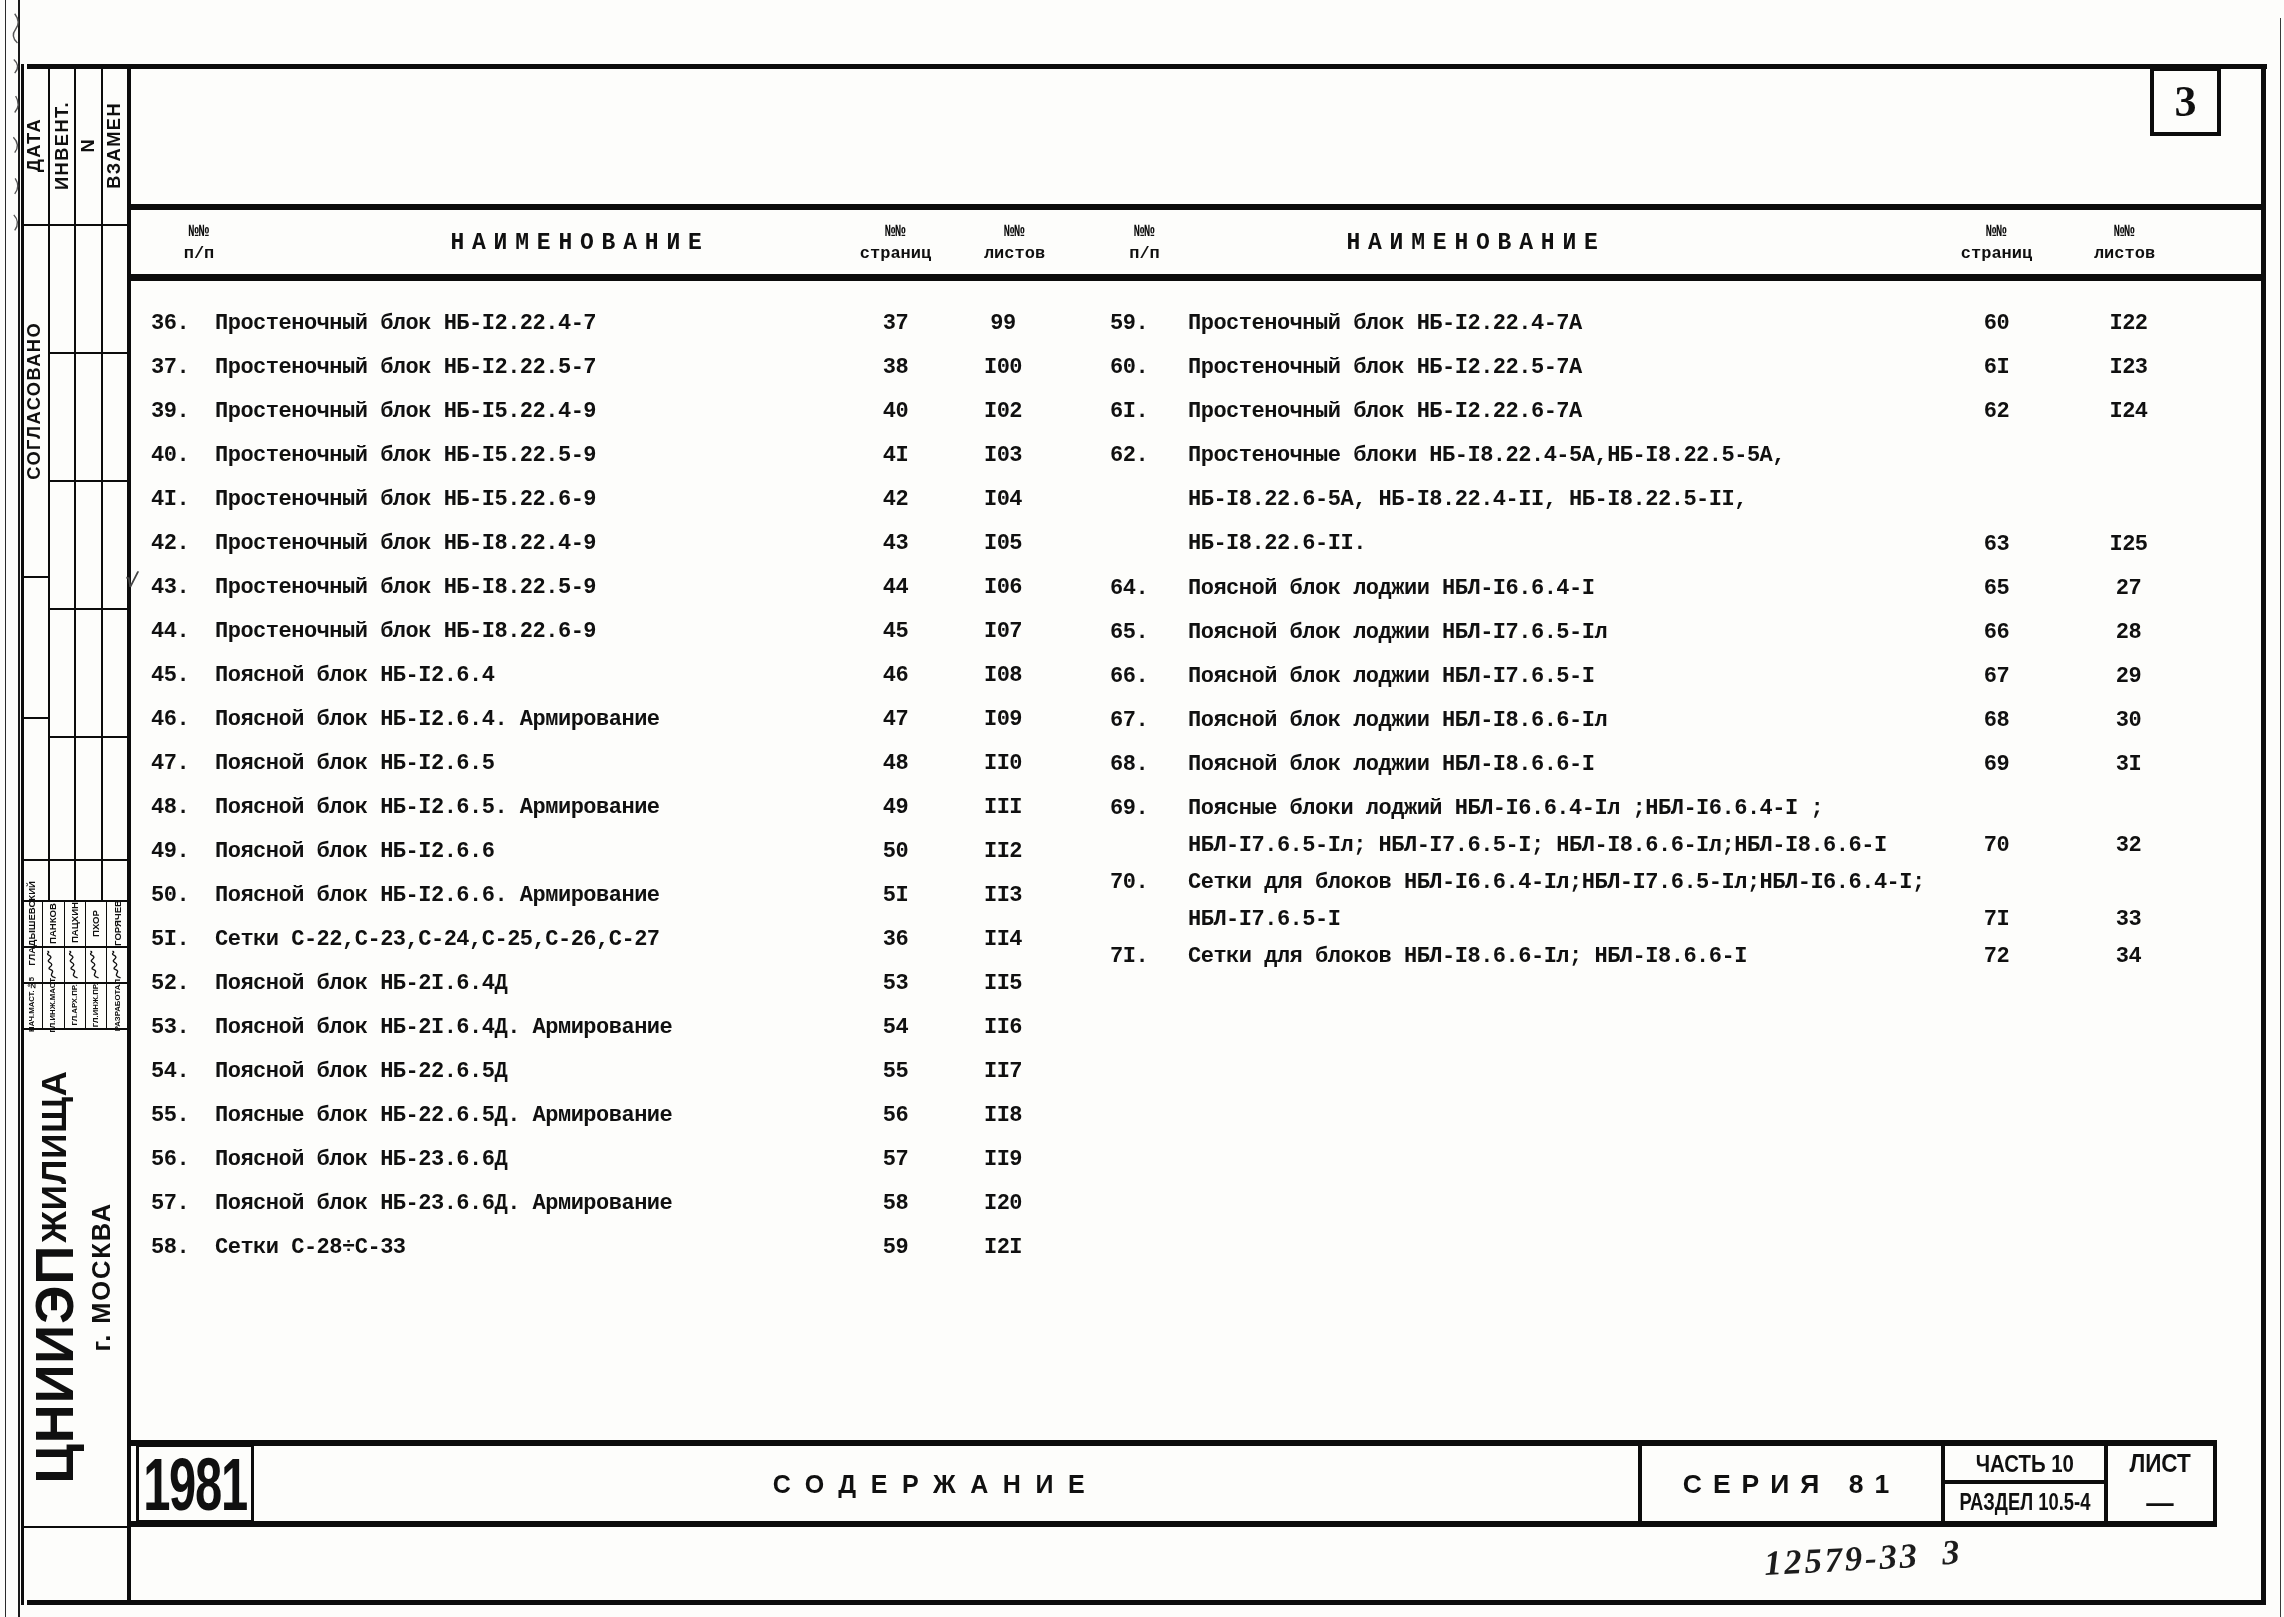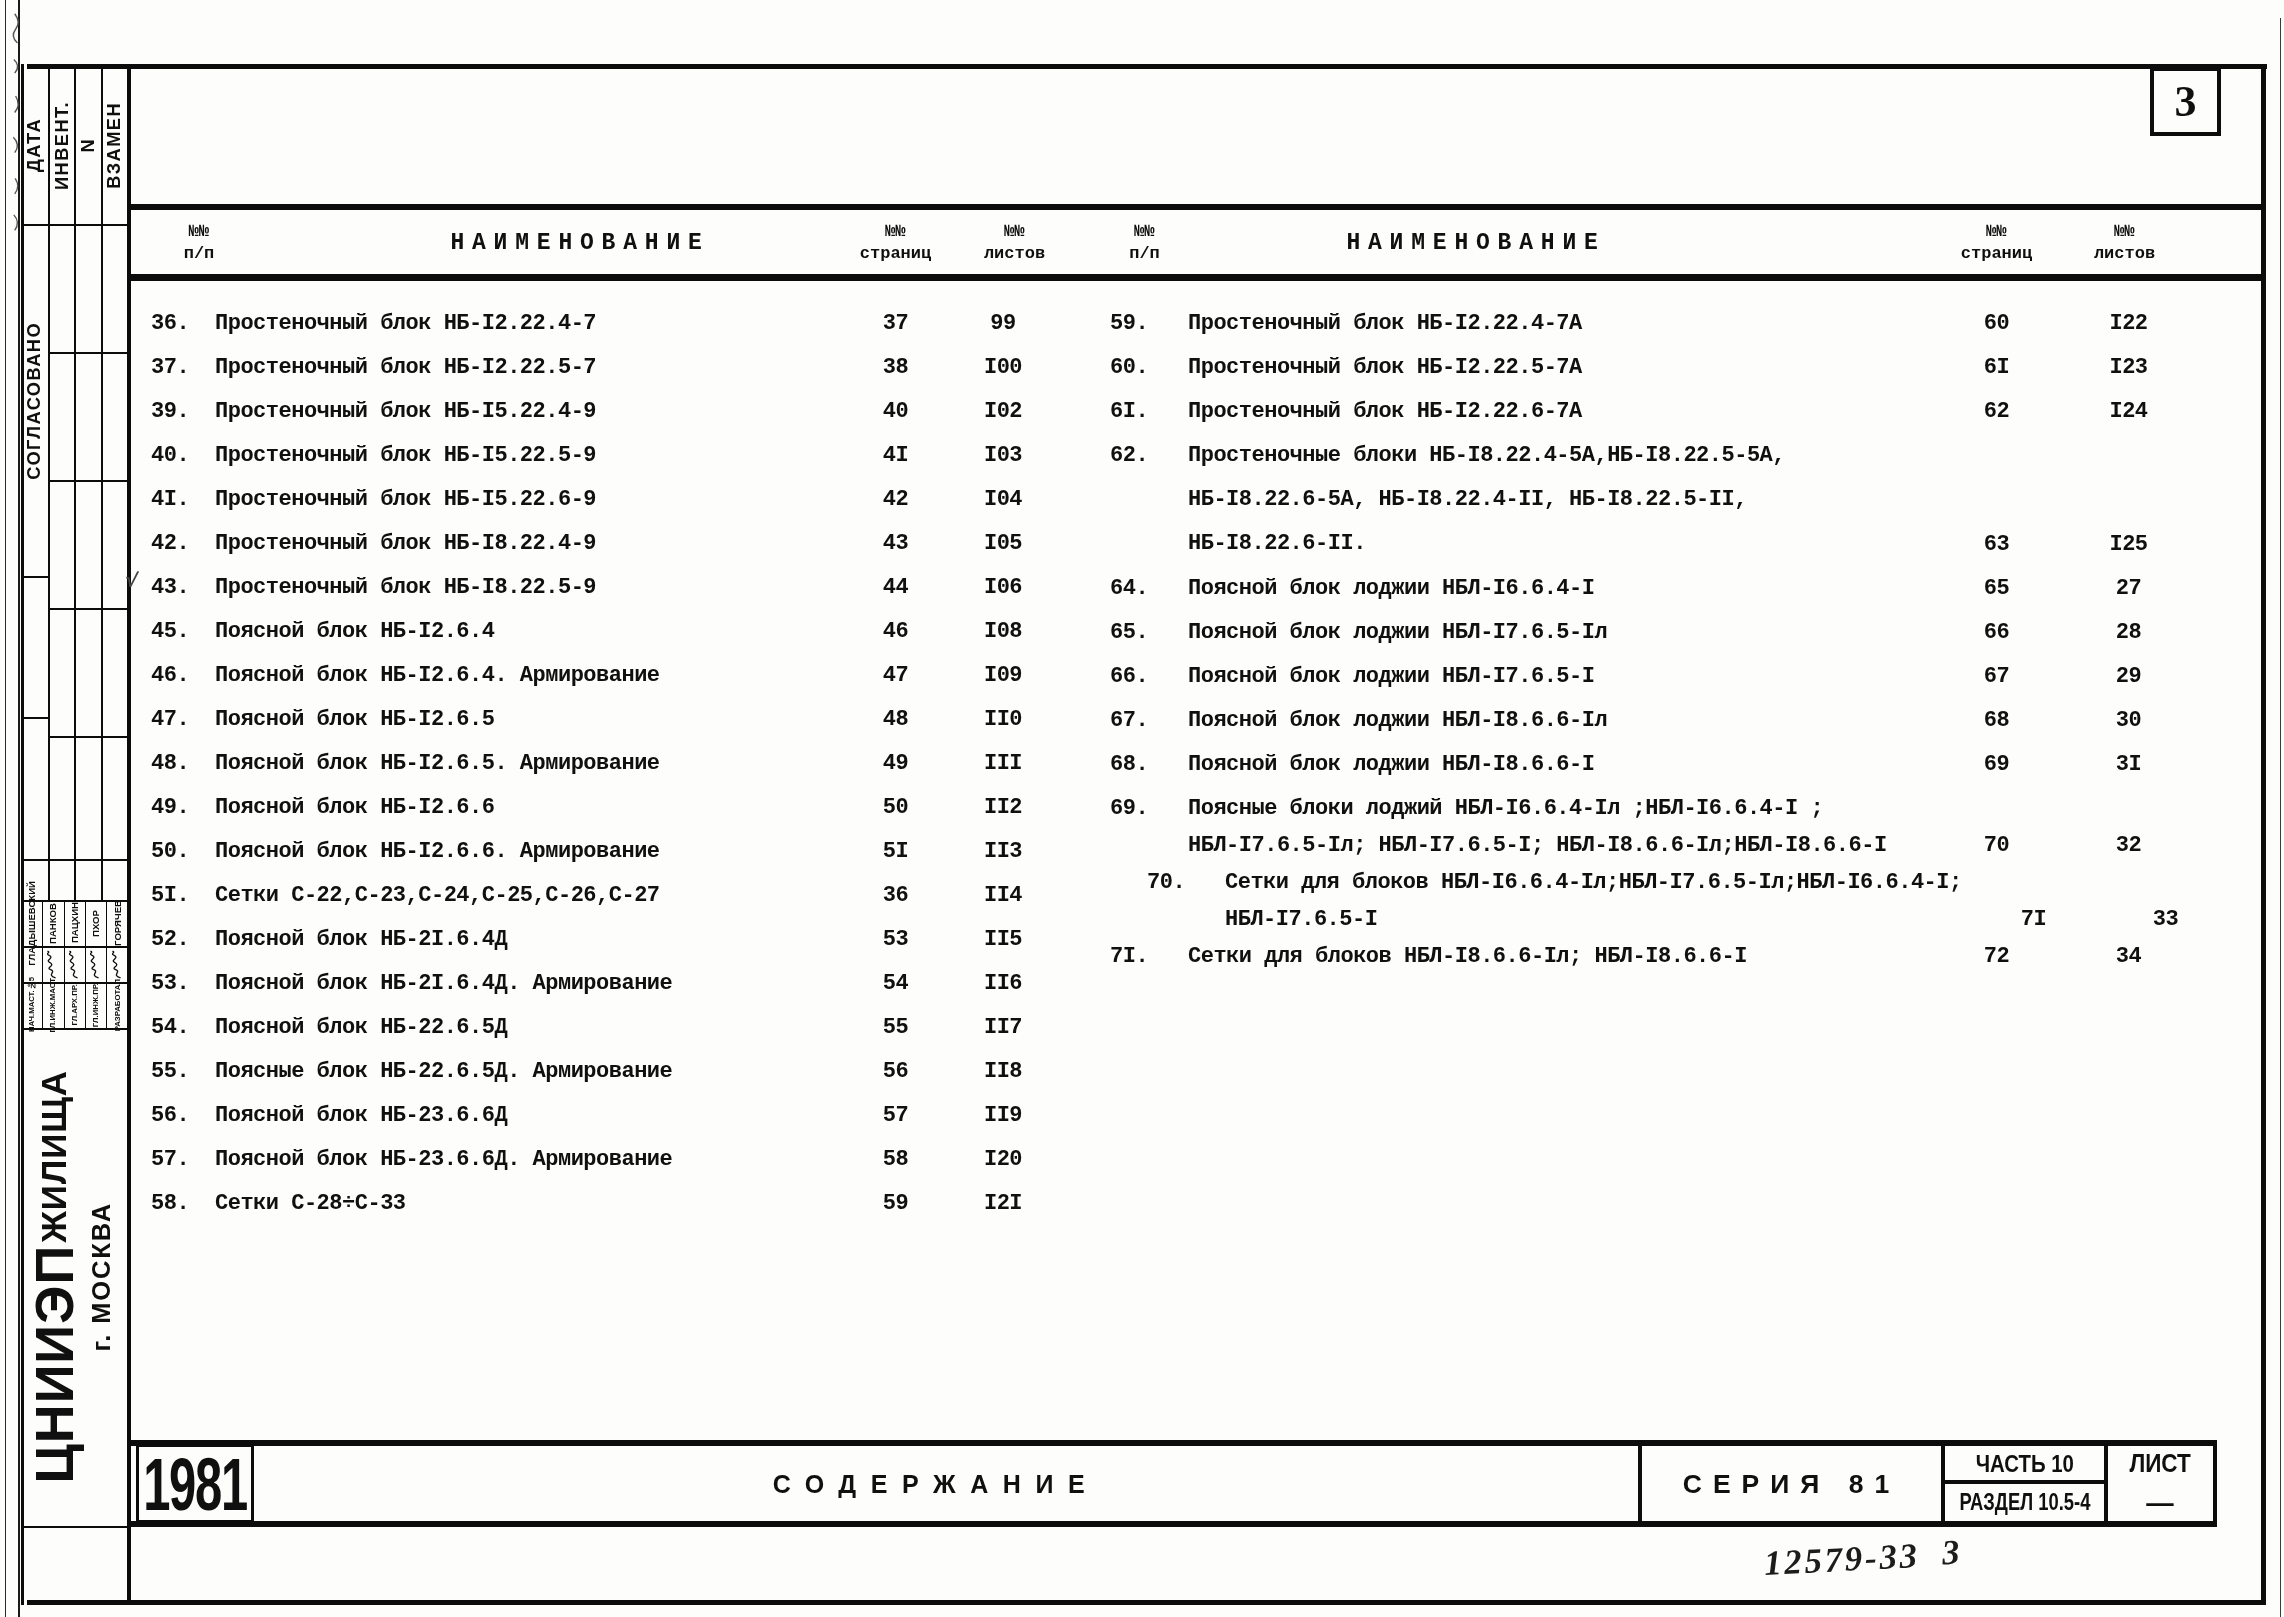--- a/index.html
+++ b/index.html
@@ -271,20 +271,28 @@
       <div class="trow" style="height: 44px;">
         <span class="check">√</span>
         <span class="num">43.</span>
         <div class="nm">
           <div class="ln tall">Простеночный блок НБ-I8.22.5-9</div>
         </div>
         <span class="pg" style="line-height: 44px;">44</span>
         <span class="sh" style="line-height: 44px;">I06</span>
       </div>
       <div class="trow" style="height: 44px;">
+        <span class="num">44.</span>
+        <div class="nm">
+          <div class="ln tall">Простеночный блок НБ-I8.22.6-9</div>
+        </div>
+        <span class="pg" style="line-height: 44px;">45</span>
+        <span class="sh" style="line-height: 44px;">I07</span>
+      </div>
+      <div class="trow" style="height: 44px;">
         <span class="num">45.</span>
         <div class="nm">
           <div class="ln tall">Поясной блок НБ-I2.6.4</div>
         </div>
         <span class="pg" style="line-height: 44px;">46</span>
         <span class="sh" style="line-height: 44px;">I08</span>
       </div>
       <div class="trow" style="height: 44px; font-family: Liberation Mono, monospace;">
         <span class="num">46.</span>
         <div class="nm">
@@ -467,21 +475,21 @@
       </div>
       <div class="trow tight" style="height: 74px;">
         <span class="num">69.</span>
         <div class="nm">
           <div class="ln tall">Поясные блоки лоджий НБЛ-I6.6.4-Iл ;НБЛ-I6.6.4-I ;</div>
           <div class="ln short">НБЛ-I7.6.5-Iл; НБЛ-I7.6.5-I; НБЛ-I8.6.6-Iл;НБЛ-I8.6.6-I</div>
         </div>
         <span class="pg" style="line-height: 30px;">70</span>
         <span class="sh" style="line-height: 30px;">32</span>
       </div>
-      <div class="trow tight" style="height: 74px; margin-left: 37px;">
+      <div class="trow tight" style="height: 74px;">
         <span class="num">70.</span>
         <div class="nm">
           <div class="ln tall">Сетки для блоков НБЛ-I6.6.4-Iл;НБЛ-I7.6.5-Iл;НБЛ-I6.6.4-I;</div>
           <div class="ln short">НБЛ-I7.6.5-I</div>
         </div>
         <span class="pg" style="line-height: 30px;">7I</span>
         <span class="sh" style="line-height: 30px;">33</span>
       </div>
       <div class="trow" style="height: 44px;">
         <span class="num">7I.</span>

